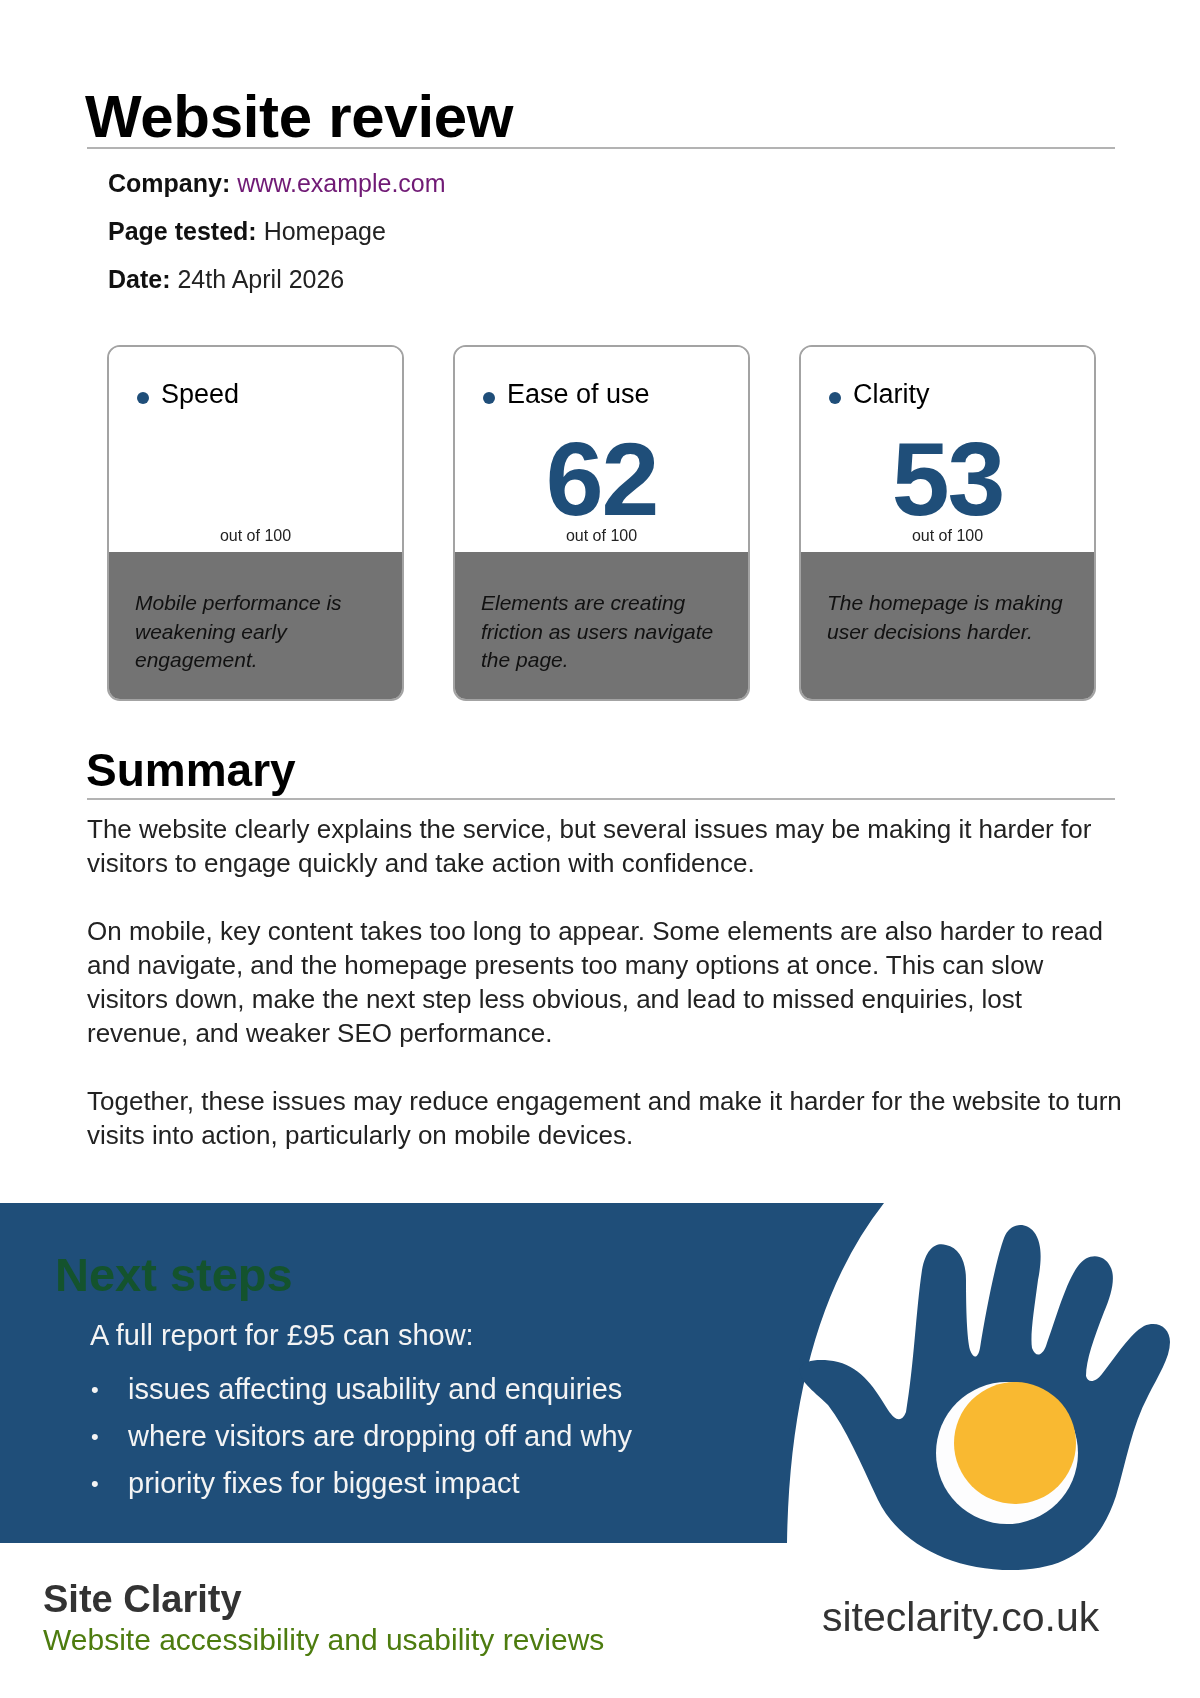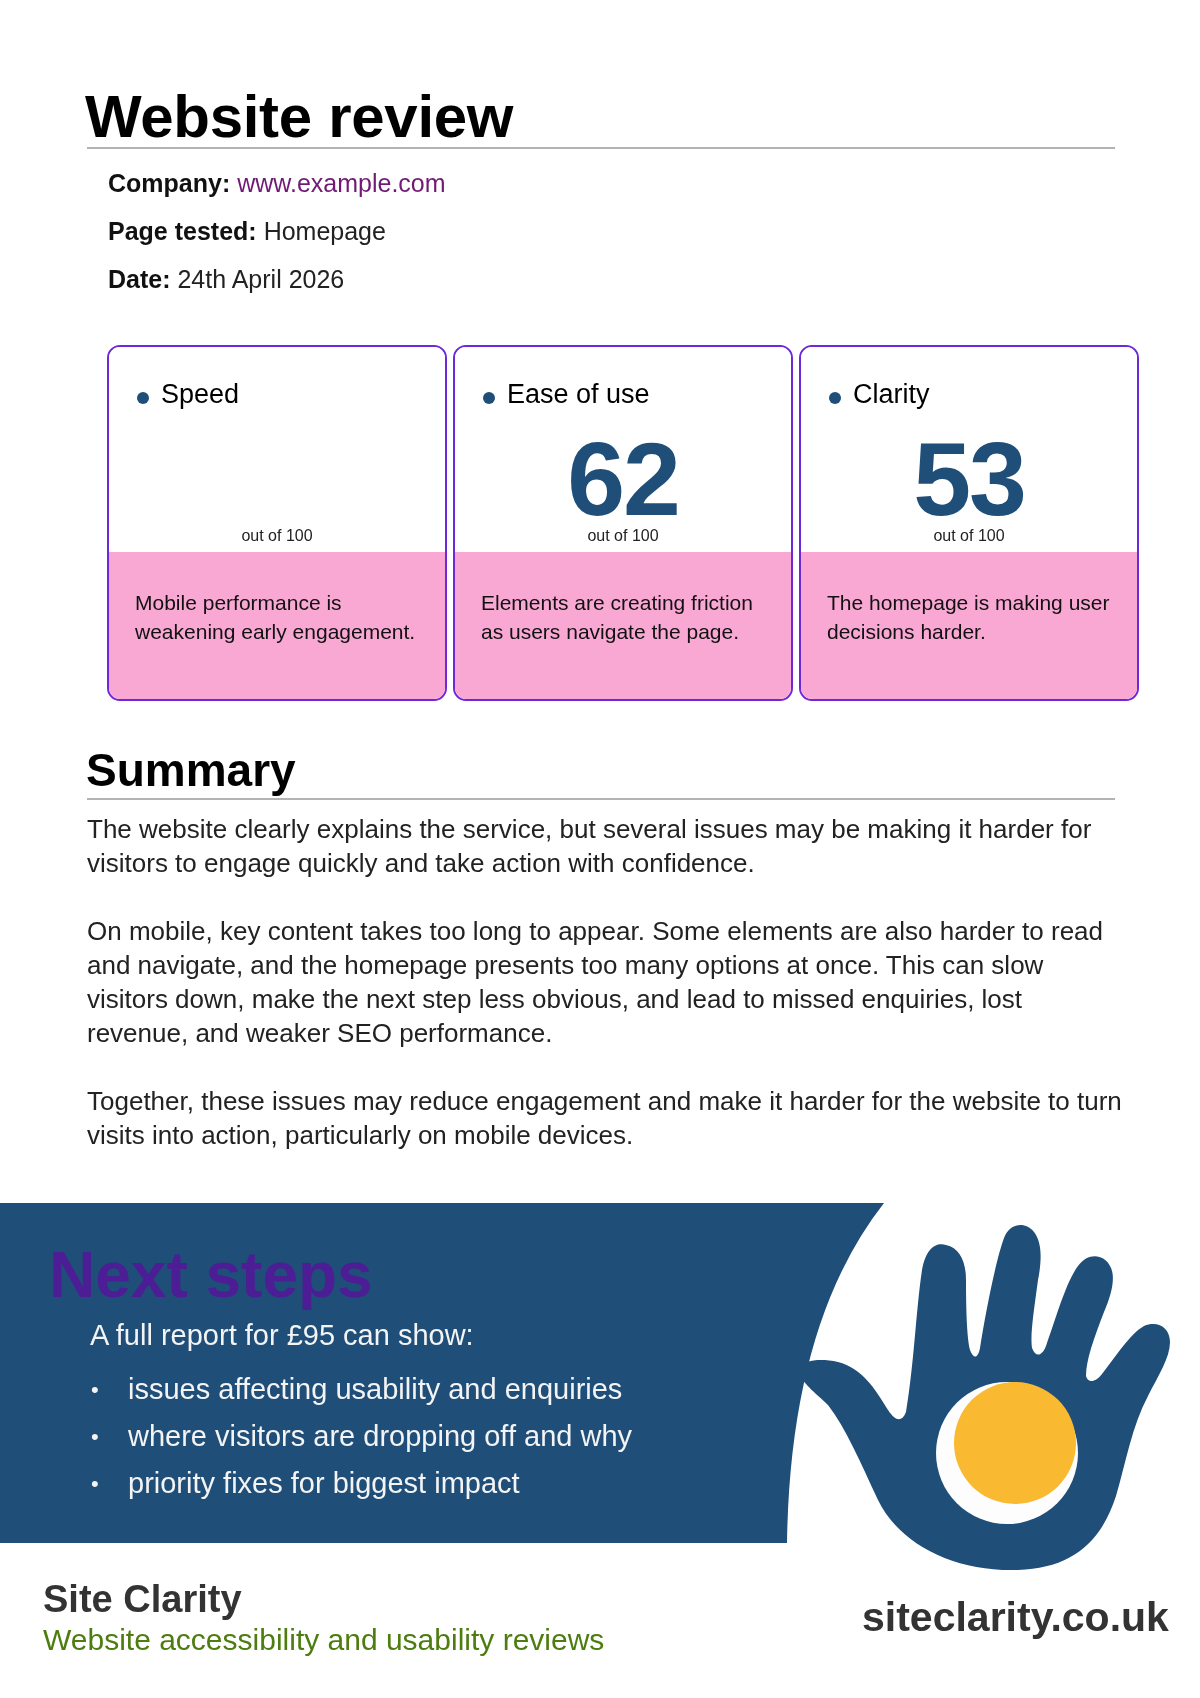--- a/index.html
+++ b/index.html
@@ -17,57 +17,57 @@
 
     .meta { position: absolute; left: 108px; font-size: 25px; line-height: 30px; color: #111; }
     .meta .meta-label { font-weight: 700; text-align: center; }
     .meta .meta-value { font-weight: 400; color: #222; }
     .meta .meta-link { color: #701a75; }
     .meta.m1 { top: 168px; }
     .meta.m2 { top: 216px; }
     .meta.m3 { top: 264px; }
 
     .card {
-      position: absolute; top: 345px; width: 340px; height: 356px;
-      border: 2px solid #6d28d9; border-radius: 13px; background: #fff; overflow: hidden;
+      position: absolute; top: 345px; width: 297px; height: 356px;
+      border: 2px solid #a3a3a3; border-radius: 13px; background: #fff; overflow: hidden;
     }
     .card.c1 { left: 107px; }
     .card.c2 { left: 453px; }
     .card.c3 { left: 799px; }
     .card-head { position: absolute; left: 0; top: 0; width: 100%; height: 205px; background: #fff; }
     .card-dot { position: absolute; left: 28px; top: 45px; width: 12px; height: 12px; border-radius: 50%; background: #1f4e79; }
     .card-label { position: absolute; left: 52px; top: 30px; font-size: 27px; line-height: 34px; font-weight: 400; color: #000; }
     .card-score {
       position: absolute; left: 0; width: 100%; top: 80px; text-align: center;
       font-size: 104px; line-height: 104px; font-weight: 700; color: #1f4e79; letter-spacing: -2px;
     }
     .card-outof { position: absolute; left: 0; width: 100%; top: 179px; text-align: center; font-size: 16px; line-height: 20px; color: #222; }
-    .card-body { position: absolute; left: 0; top: 205px; width: 100%; bottom: 0; background: #f9a8d4; }
+    .card-body { position: absolute; left: 0; top: 205px; width: 100%; bottom: 0; background: #737373; font-style: italic; }
     .card-desc { position: absolute; left: 26px; right: 18px; top: 37px; font-size: 21px; line-height: 28.5px; color: #111; }
 
     .section-title {
       position: absolute; left: 86px; top: 744px;
       font-weight: 700; font-size: 46px; line-height: 52px; color: #000;
     }
     .summary { position: absolute; left: 87px; top: 812px; width: 1040px; font-size: 26px; line-height: 34px; color: #222; }
     .summary p { margin-bottom: 34px; }
 
     .band { position: absolute; left: 0; top: 1203px; width: 1200px; height: 340px; }
     .band svg { position: absolute; left: 0; top: 0; }
-    .ns-title { position: absolute; left: 49px; top: 1242px; font-weight: 700; font-size: 64px; line-height: 66px; color: #4c1d95; }
+    .ns-title { position: absolute; left: 55px; top: 1242px; font-weight: 700; font-size: 47px; line-height: 66px; color: #14532d; }
     .ns-intro { position: absolute; left: 90px; top: 1318px; font-size: 29px; line-height: 34px; color: #f4f4f4; }
     .ns-list { position: absolute; left: 90px; top: 1366px; list-style: none; }
     .ns-item { position: relative; padding-left: 38px; font-size: 29px; line-height: 47px; color: #f4f4f4; }
     .ns-bullet { position: absolute; left: 1px; top: 0; font-size: 22px; color: #f4f4f4; }
 
     .logo { position: absolute; left: 780px; top: 1200px; width: 420px; height: 380px; }
 
     .brand-name { position: absolute; left: 43px; top: 1578px; font-weight: 700; font-size: 38px; line-height: 42px; color: #333333; }
     .brand-tag { position: absolute; left: 43px; top: 1622px; font-size: 30px; line-height: 36px; color: #4d7c0f; }
-    .brand-url { position: absolute; left: 822px; top: 1594px; font-weight: 700; font-size: 41px; line-height: 46px; color: #333333; margin-left: 40px; }
+    .brand-url { position: absolute; left: 822px; top: 1594px; font-weight: 400; font-size: 41px; line-height: 46px; color: #333333; }
   </style>
 </head>
 <body>
 
 <h1 class="page-title">Website review</h1>
 <div class="rule title-rule"></div>
 
 <div class="meta m1">
   <span class="meta-label">Company:</span>
   <span class="meta-value meta-link">www.example.com</span>

